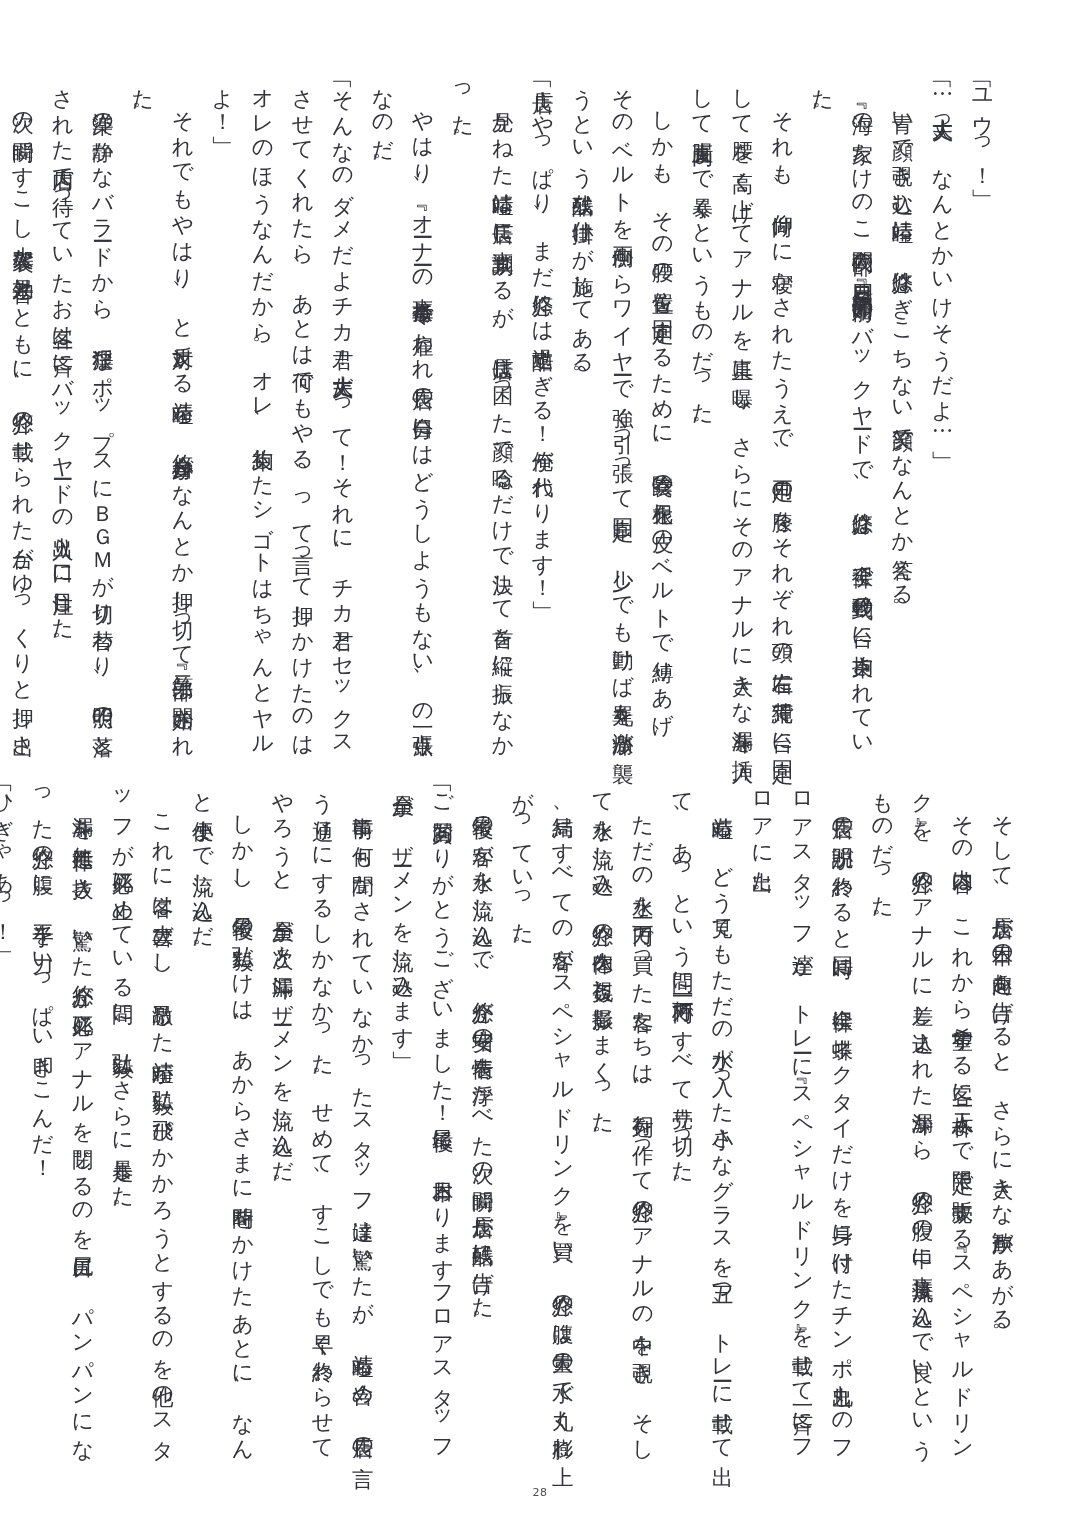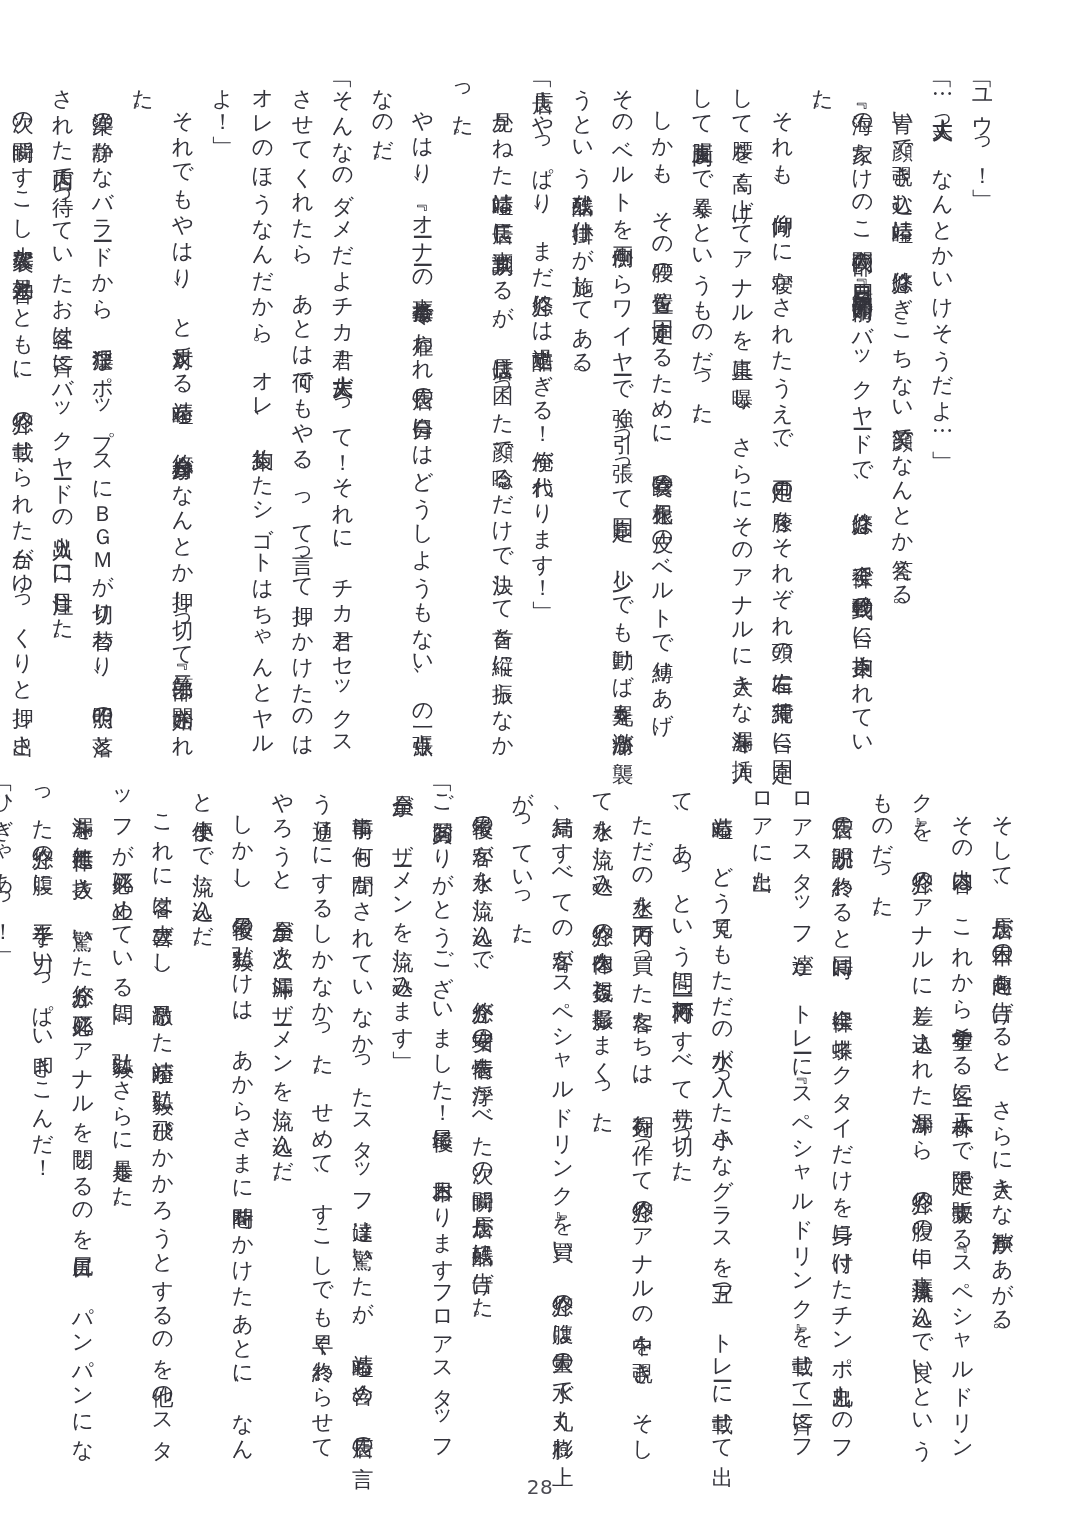--- a/index.html
+++ b/index.html
@@ -58,21 +58,21 @@
     text-indent: 0;
   }
 
   
   .folio {
     position: absolute;
     left: 0;
     right: 0;
     bottom: 26px;
     text-align: center;
-    font-size: 20px;
+    font-size: 11px;
     letter-spacing: 0.5px;
     color: #4a4a52;
     font-family: "DejaVu Sans", "Liberation Sans", sans-serif;
   }
 </style>
 </head>
 <body>
 
 <div class="page">
 

